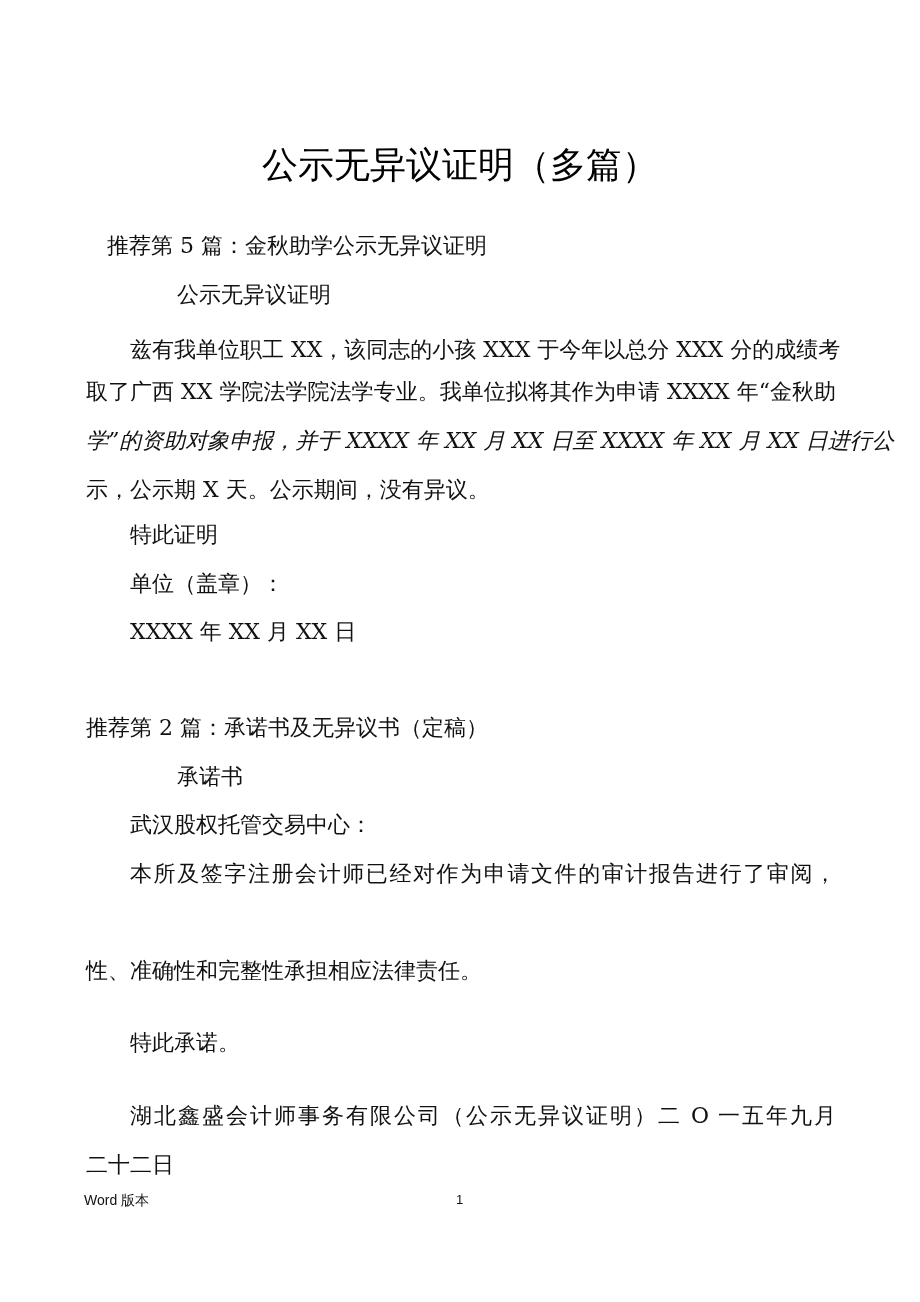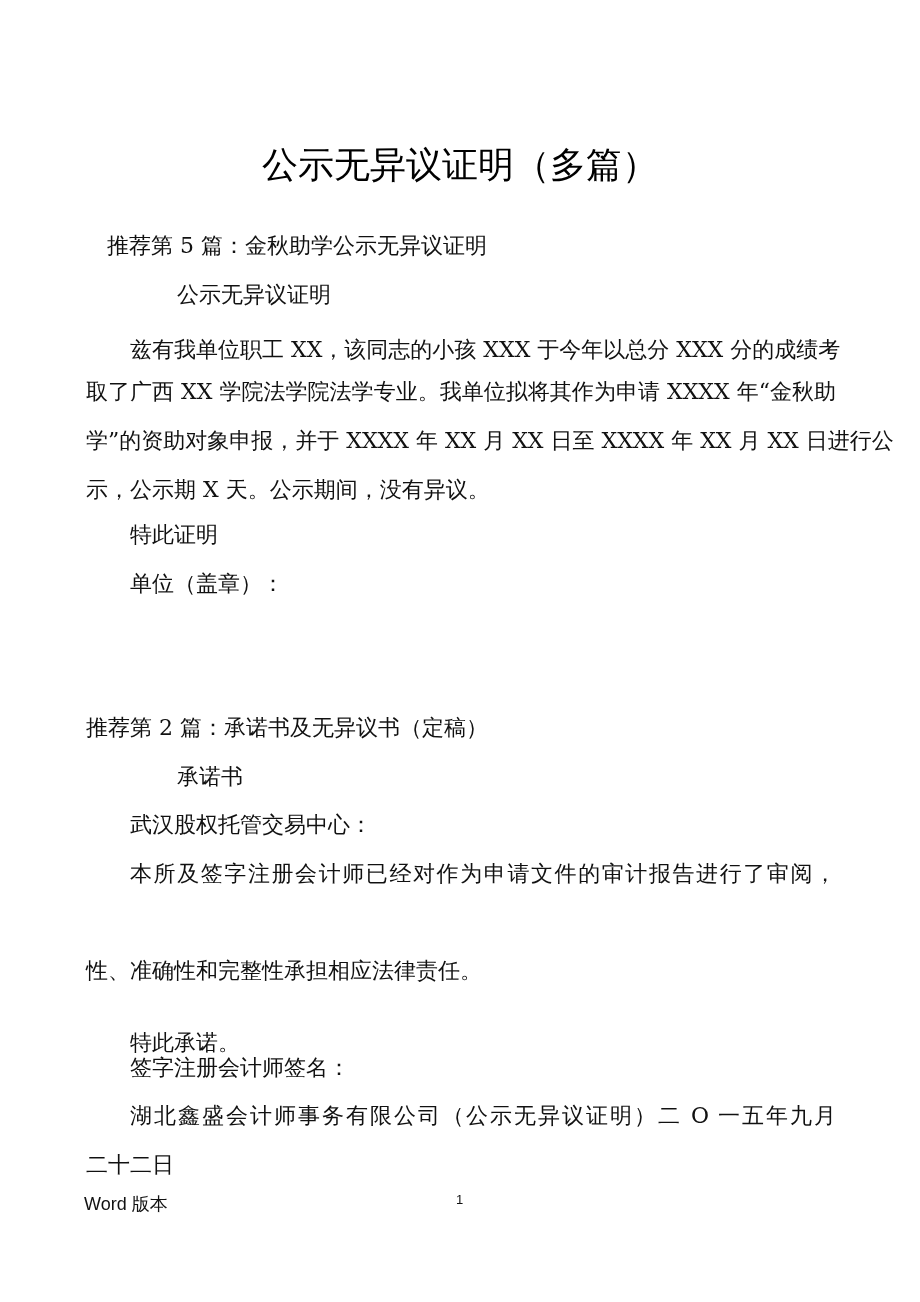--- a/index.html
+++ b/index.html
@@ -3,48 +3,48 @@
 <meta charset="utf-8">
 <style>
   html, body { margin: 0; padding: 0; background: #ffffff; }
   body { width: 920px; height: 1302px; position: relative; overflow: hidden;
          font-family: "DejaVu Serif", "Liberation Serif", serif; color: #111; }
   .page { position: absolute; left: 0; top: 0; width: 920px; height: 1302px; }
   .title { position: absolute; top: 143px; left: 0; width: 920px; text-align: center;
            font-family: "DejaVu Sans", "Liberation Sans", sans-serif; font-size: 36px; line-height: 44px; color: #000; }
   .line { position: absolute; font-size: 22px; line-height: 30px; white-space: nowrap; color: #111; }
   .body-line { left: 86px; width: 750px; text-align: justify; text-align-last: justify; }
-  .footer-left { position: absolute; left: 84px; top: 1192px; font-family: "Liberation Sans", sans-serif; font-size: 18px; color: #111; }
+  .footer-left { position: absolute; left: 84px; top: 1192px; font-family: "Liberation Sans", sans-serif; font-size: 14px; color: #111; }
   .footer-page { position: absolute; left: 456px; top: 1192px; font-family: "Liberation Sans", sans-serif; font-size: 13px; color: #111; }
 </style>
 </head>
 <body>
 
 <div class="page">
 
   <div class="title">公示无异议证明（多篇）</div>
 
   <div class="line" style="left:107px; top:231px;">推荐第 5 篇：金秋助学公示无异议证明</div>
   <div class="line" style="left:177px; top:280px;">公示无异议证明</div>
 
   <div class="line" style="left:130px; top:335px; width:706px; text-align:justify; text-align-last:justify;">兹有我单位职工 XX，该同志的小孩 XXX 于今年以总分 XXX 分的成绩考</div>
   <div class="line body-line" style="top:377px;">取了广西 XX 学院法学院法学专业。我单位拟将其作为申请 XXXX 年“金秋助</div>
-  <div class="line body-line" style="top:426px;">学”的资助对象申报，并于 XXXX 年 XX 月 XX 日至 XXXX 年 XX 月 XX 日进行公</div>
+  <div class="line body-line" style="top:426px;font-style:italic;">学”的资助对象申报，并于 XXXX 年 XX 月 XX 日至 XXXX 年 XX 月 XX 日进行公</div>
   <div class="line" style="left:86px; top:475px;">示，公示期 X 天。公示期间，没有异议。</div>
 
   <div class="line" style="left:130px; top:520px;">特此证明</div>
   <div class="line" style="left:130px; top:569px;">单位（盖章）：</div>
+  <div class="line" style="left:130px; top:617px;">XXXX 年 XX 月 XX 日</div>
 
   <div class="line" style="left:86px; top:713px;">推荐第 2 篇：承诺书及无异议书（定稿）</div>
   <div class="line" style="left:177px; top:762px;">承诺书</div>
   <div class="line" style="left:130px; top:810px;">武汉股权托管交易中心：</div>
 
   <div class="line" style="left:130px; top:859px; width:706px; text-align:justify; text-align-last:justify;">本所及签字注册会计师已经对作为申请文件的审计报告进行了审阅，</div>
   <div class="line" style="left:86px; top:956px;">性、准确性和完整性承担相应法律责任。</div>
 
   <div class="line" style="left:130px; top:1004px;margin-top:24px;">特此承诺。</div>
-  <div class="line" style="left:130px; top:1053px;">签字注册会计师签名：</div>
   <div class="line" style="left:130px; top:1101px; width:706px; text-align:justify; text-align-last:justify;">湖北鑫盛会计师事务有限公司（公示无异议证明）二 O 一五年九月</div>
   <div class="line" style="left:86px; top:1150px;">二十二日</div>
 
   <div class="footer-left">Word 版本</div>
   <div class="footer-page">1</div>
 </div>
 
 </body></html>

